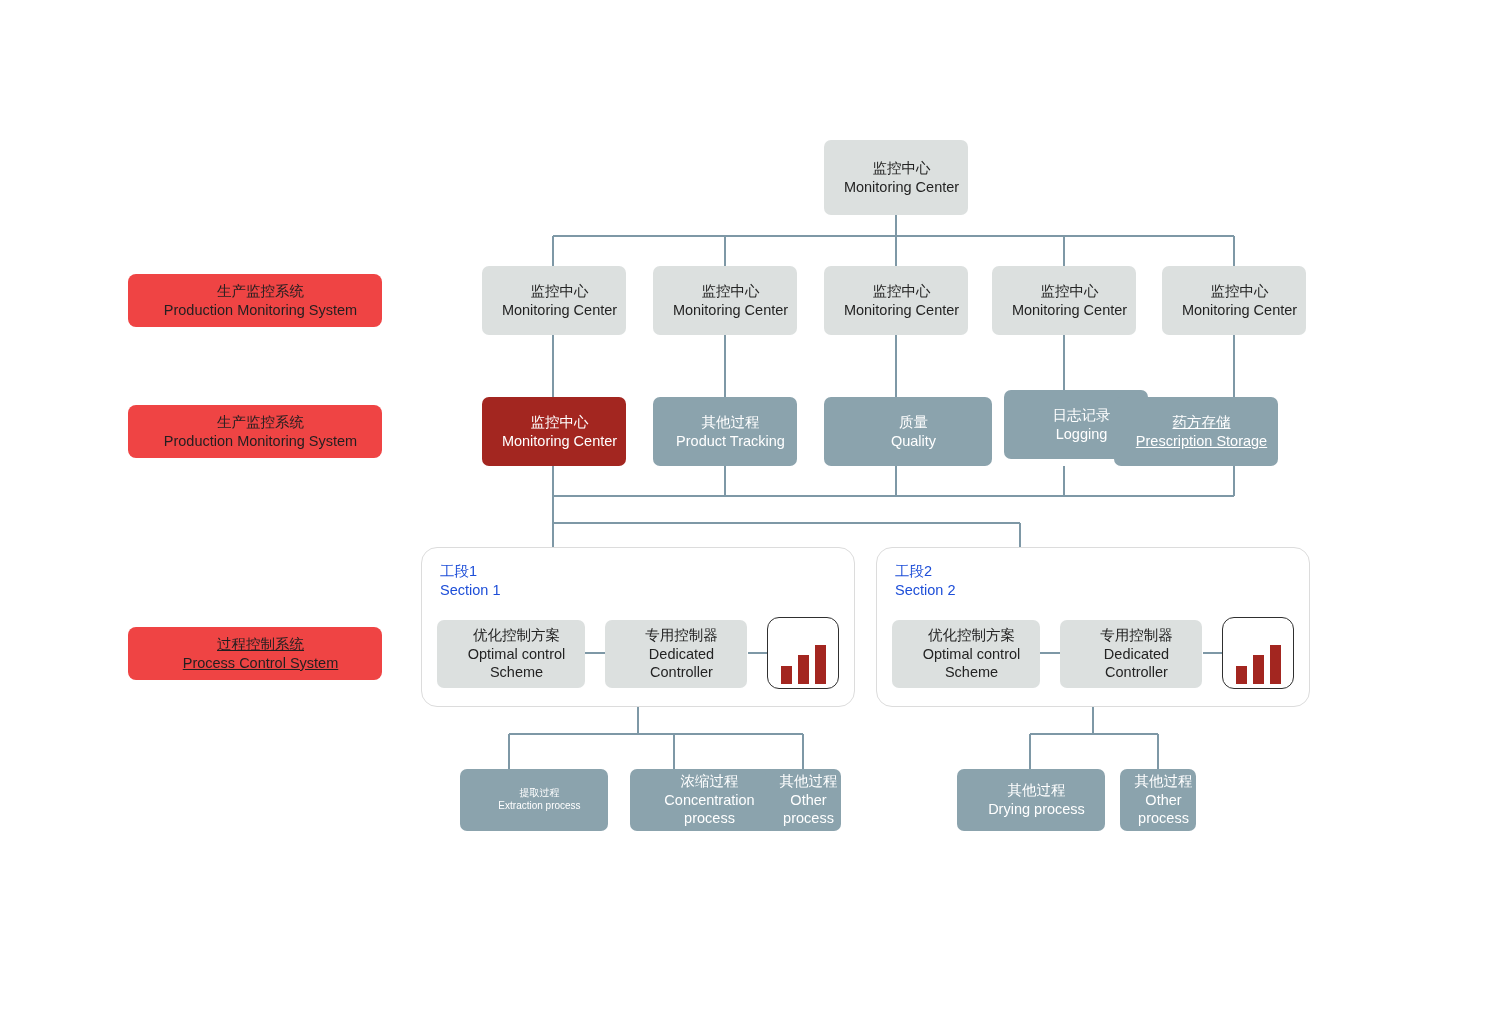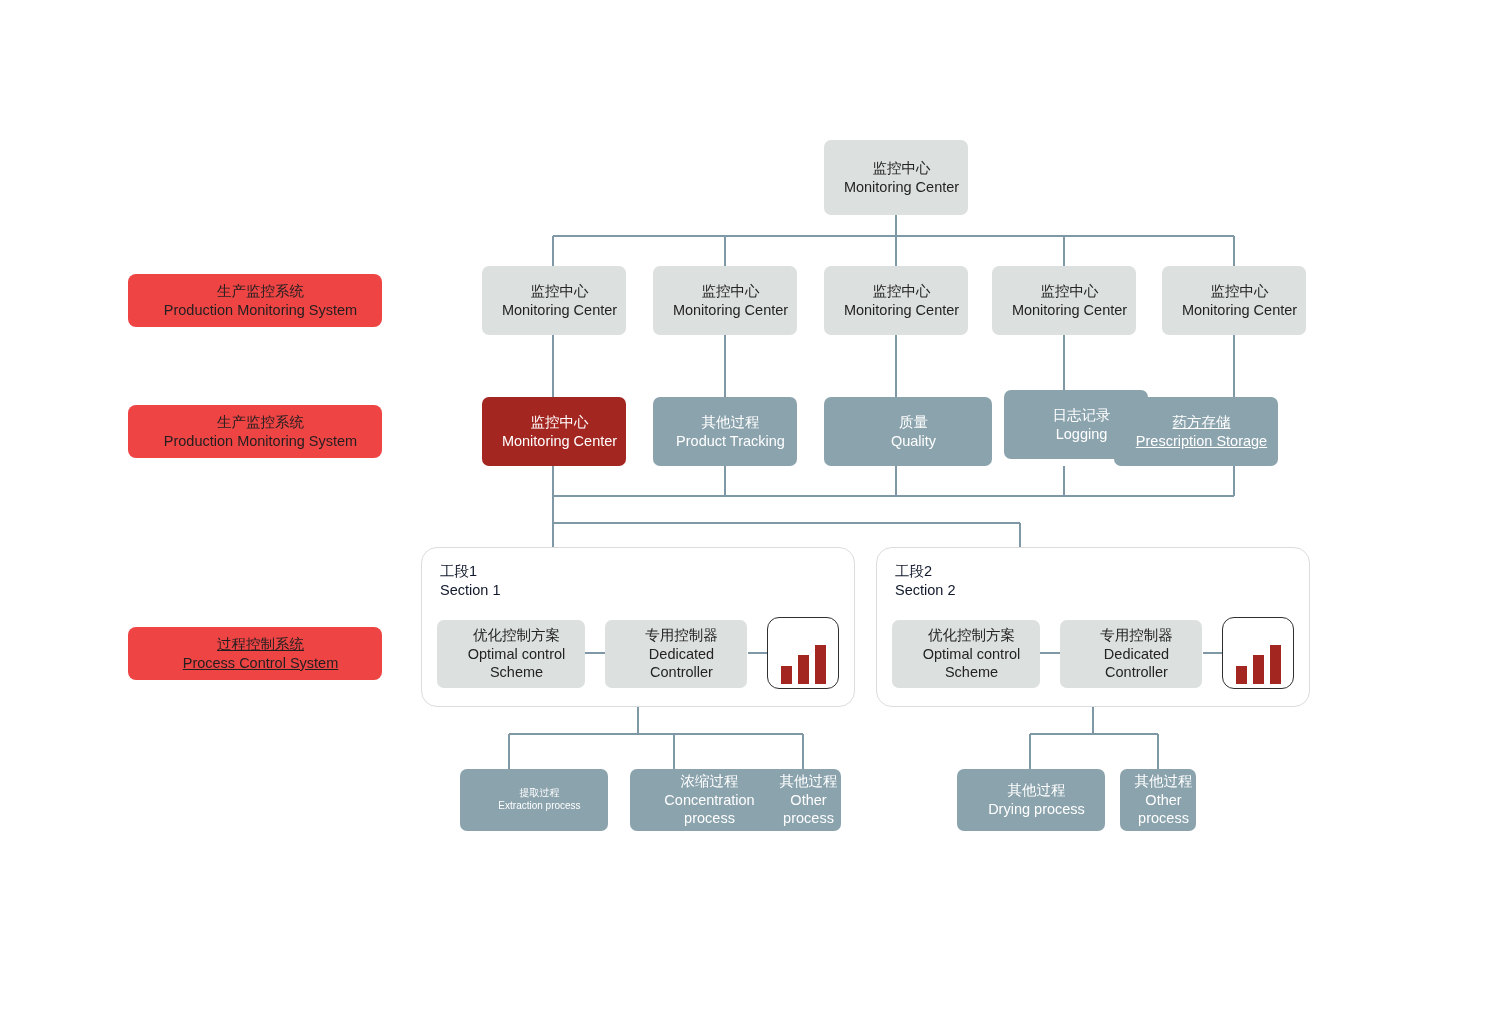--- a/index.html
+++ b/index.html
@@ -85,21 +85,21 @@
     background: #ffffff;
     border: 1.4px solid #dcdcdc;
     border-radius: 16px;
   }
   .section-title {
     position: absolute;
     left: 18px;
     top: 14px;
     font-size: 14.5px;
     line-height: 1.33;
-    color: #0f172a;
+    color: #1d4ed8;
     text-align: left;
   }
   .section-title .cn { display: block; }
   .section-title .en { display: block; }
 
   
   .chart-tile {
     position: absolute;
     z-index: 2;
     box-sizing: border-box;

